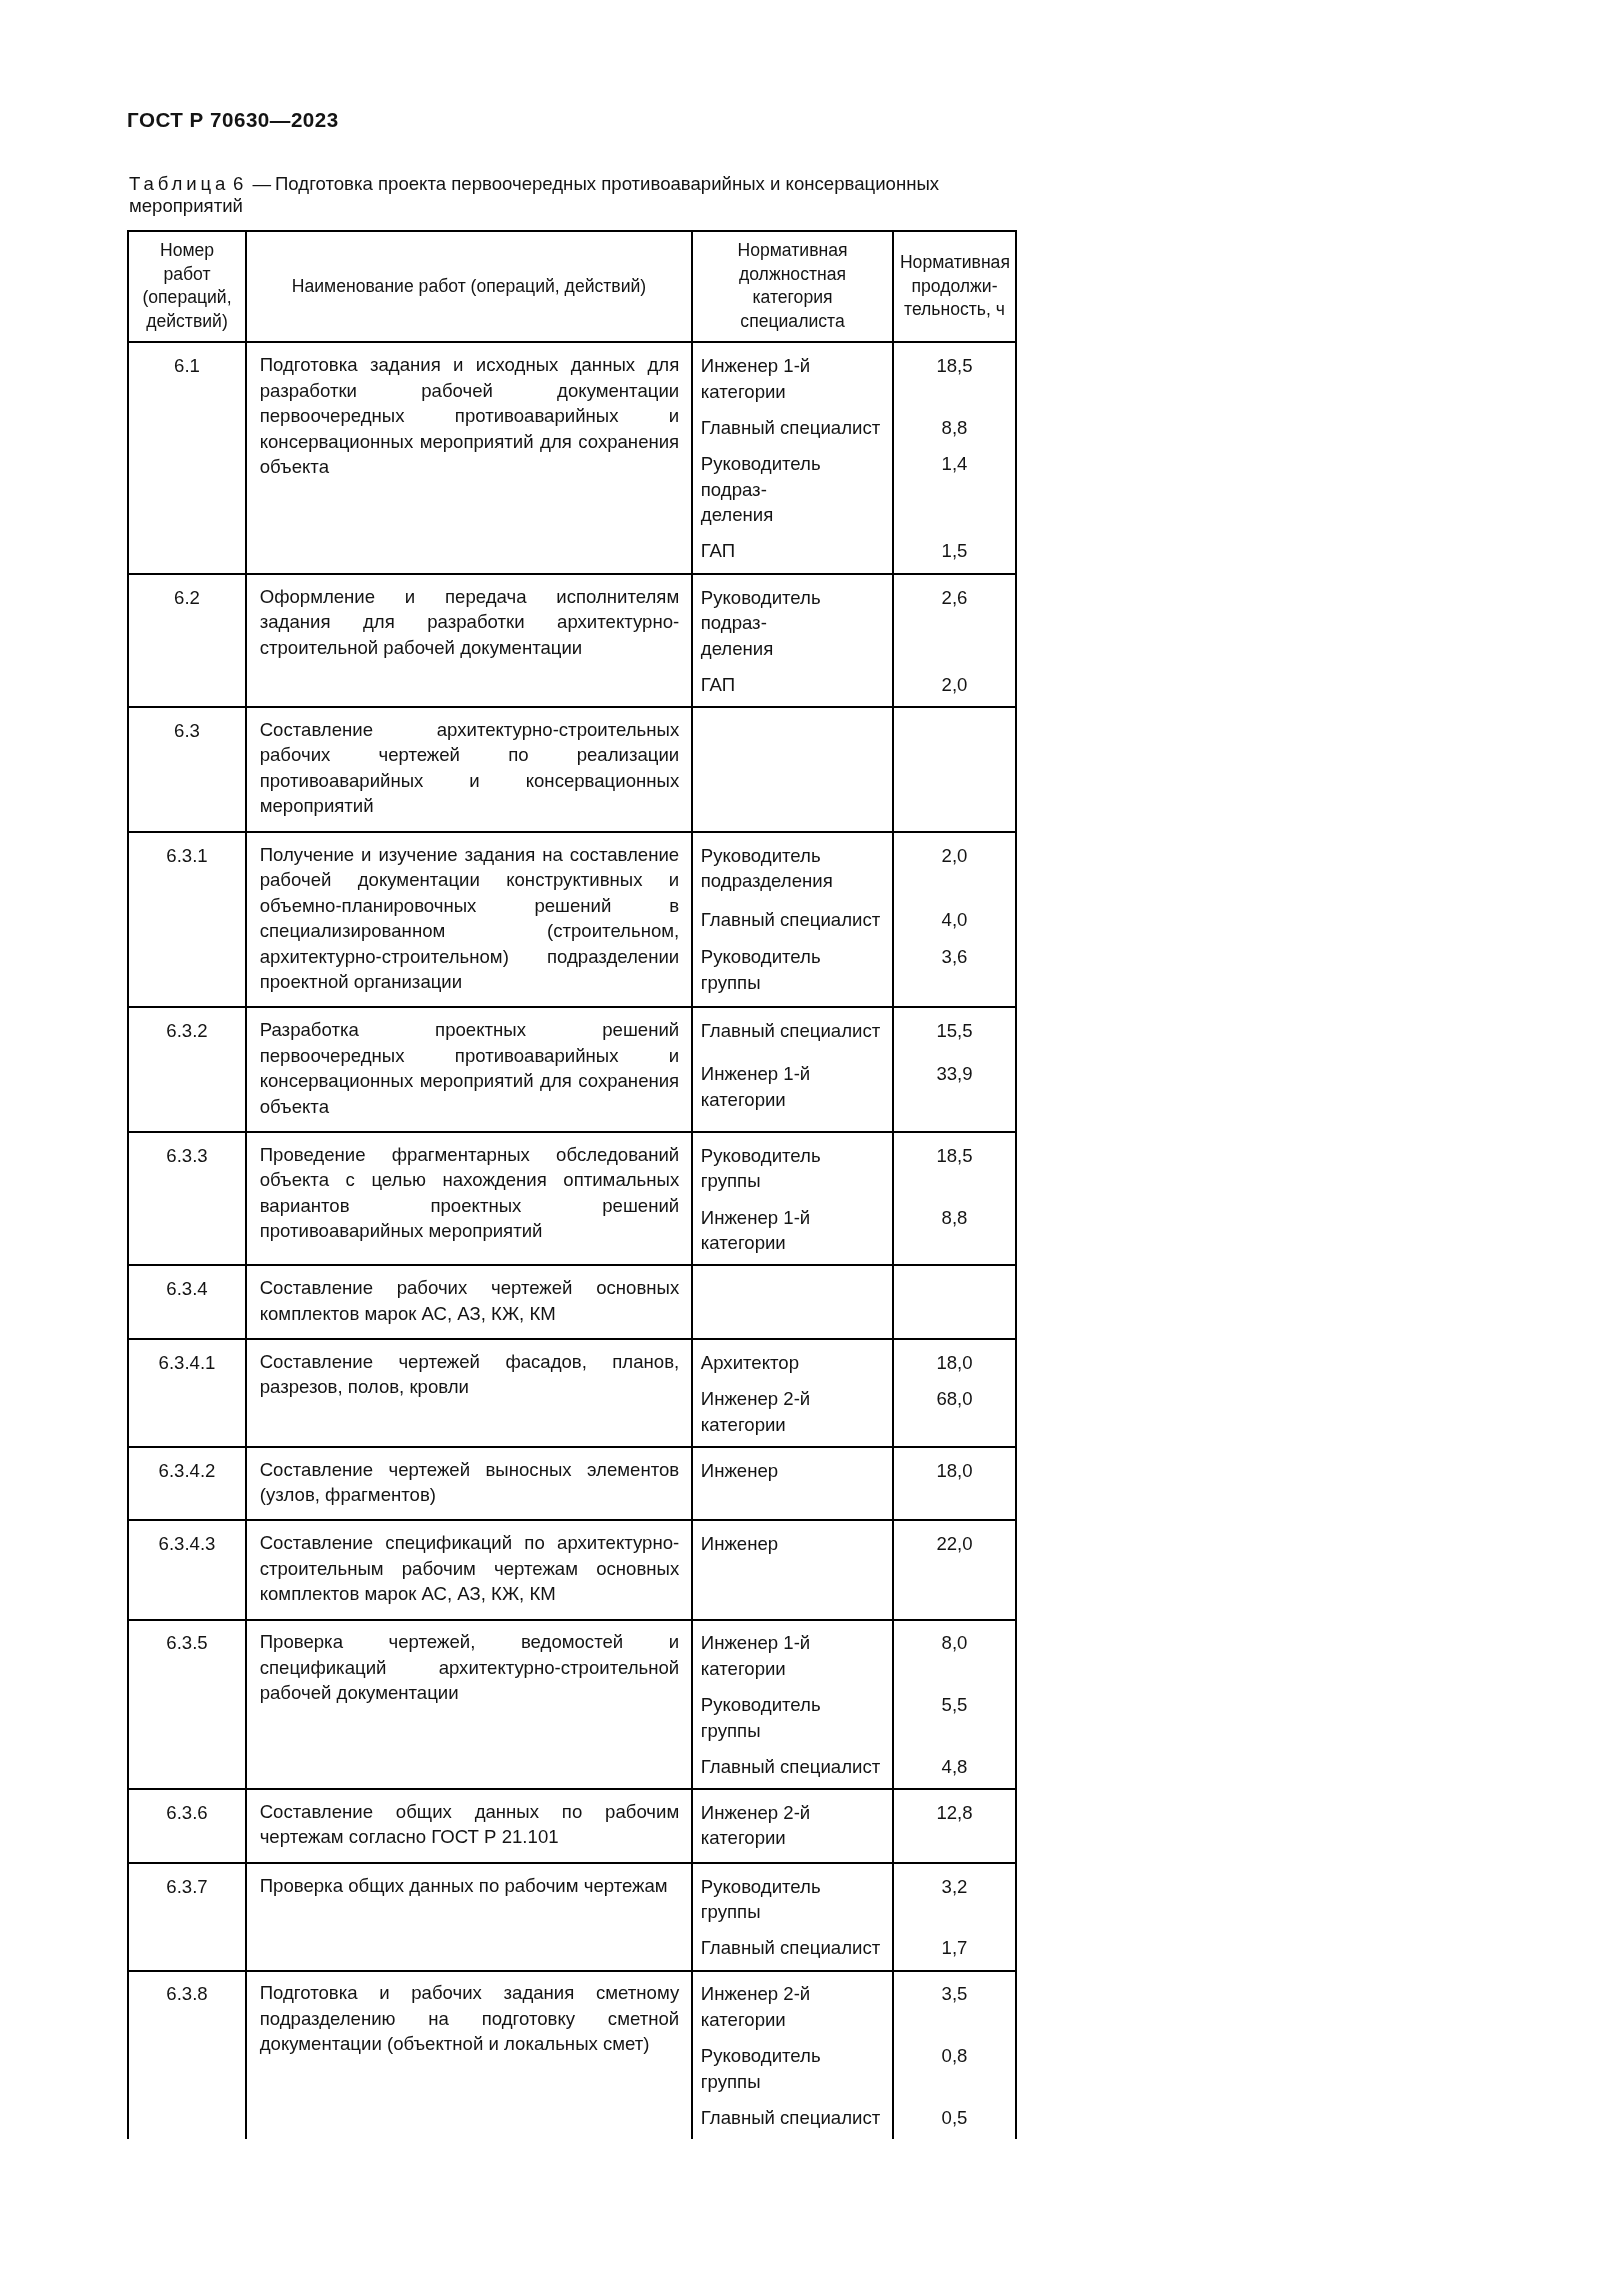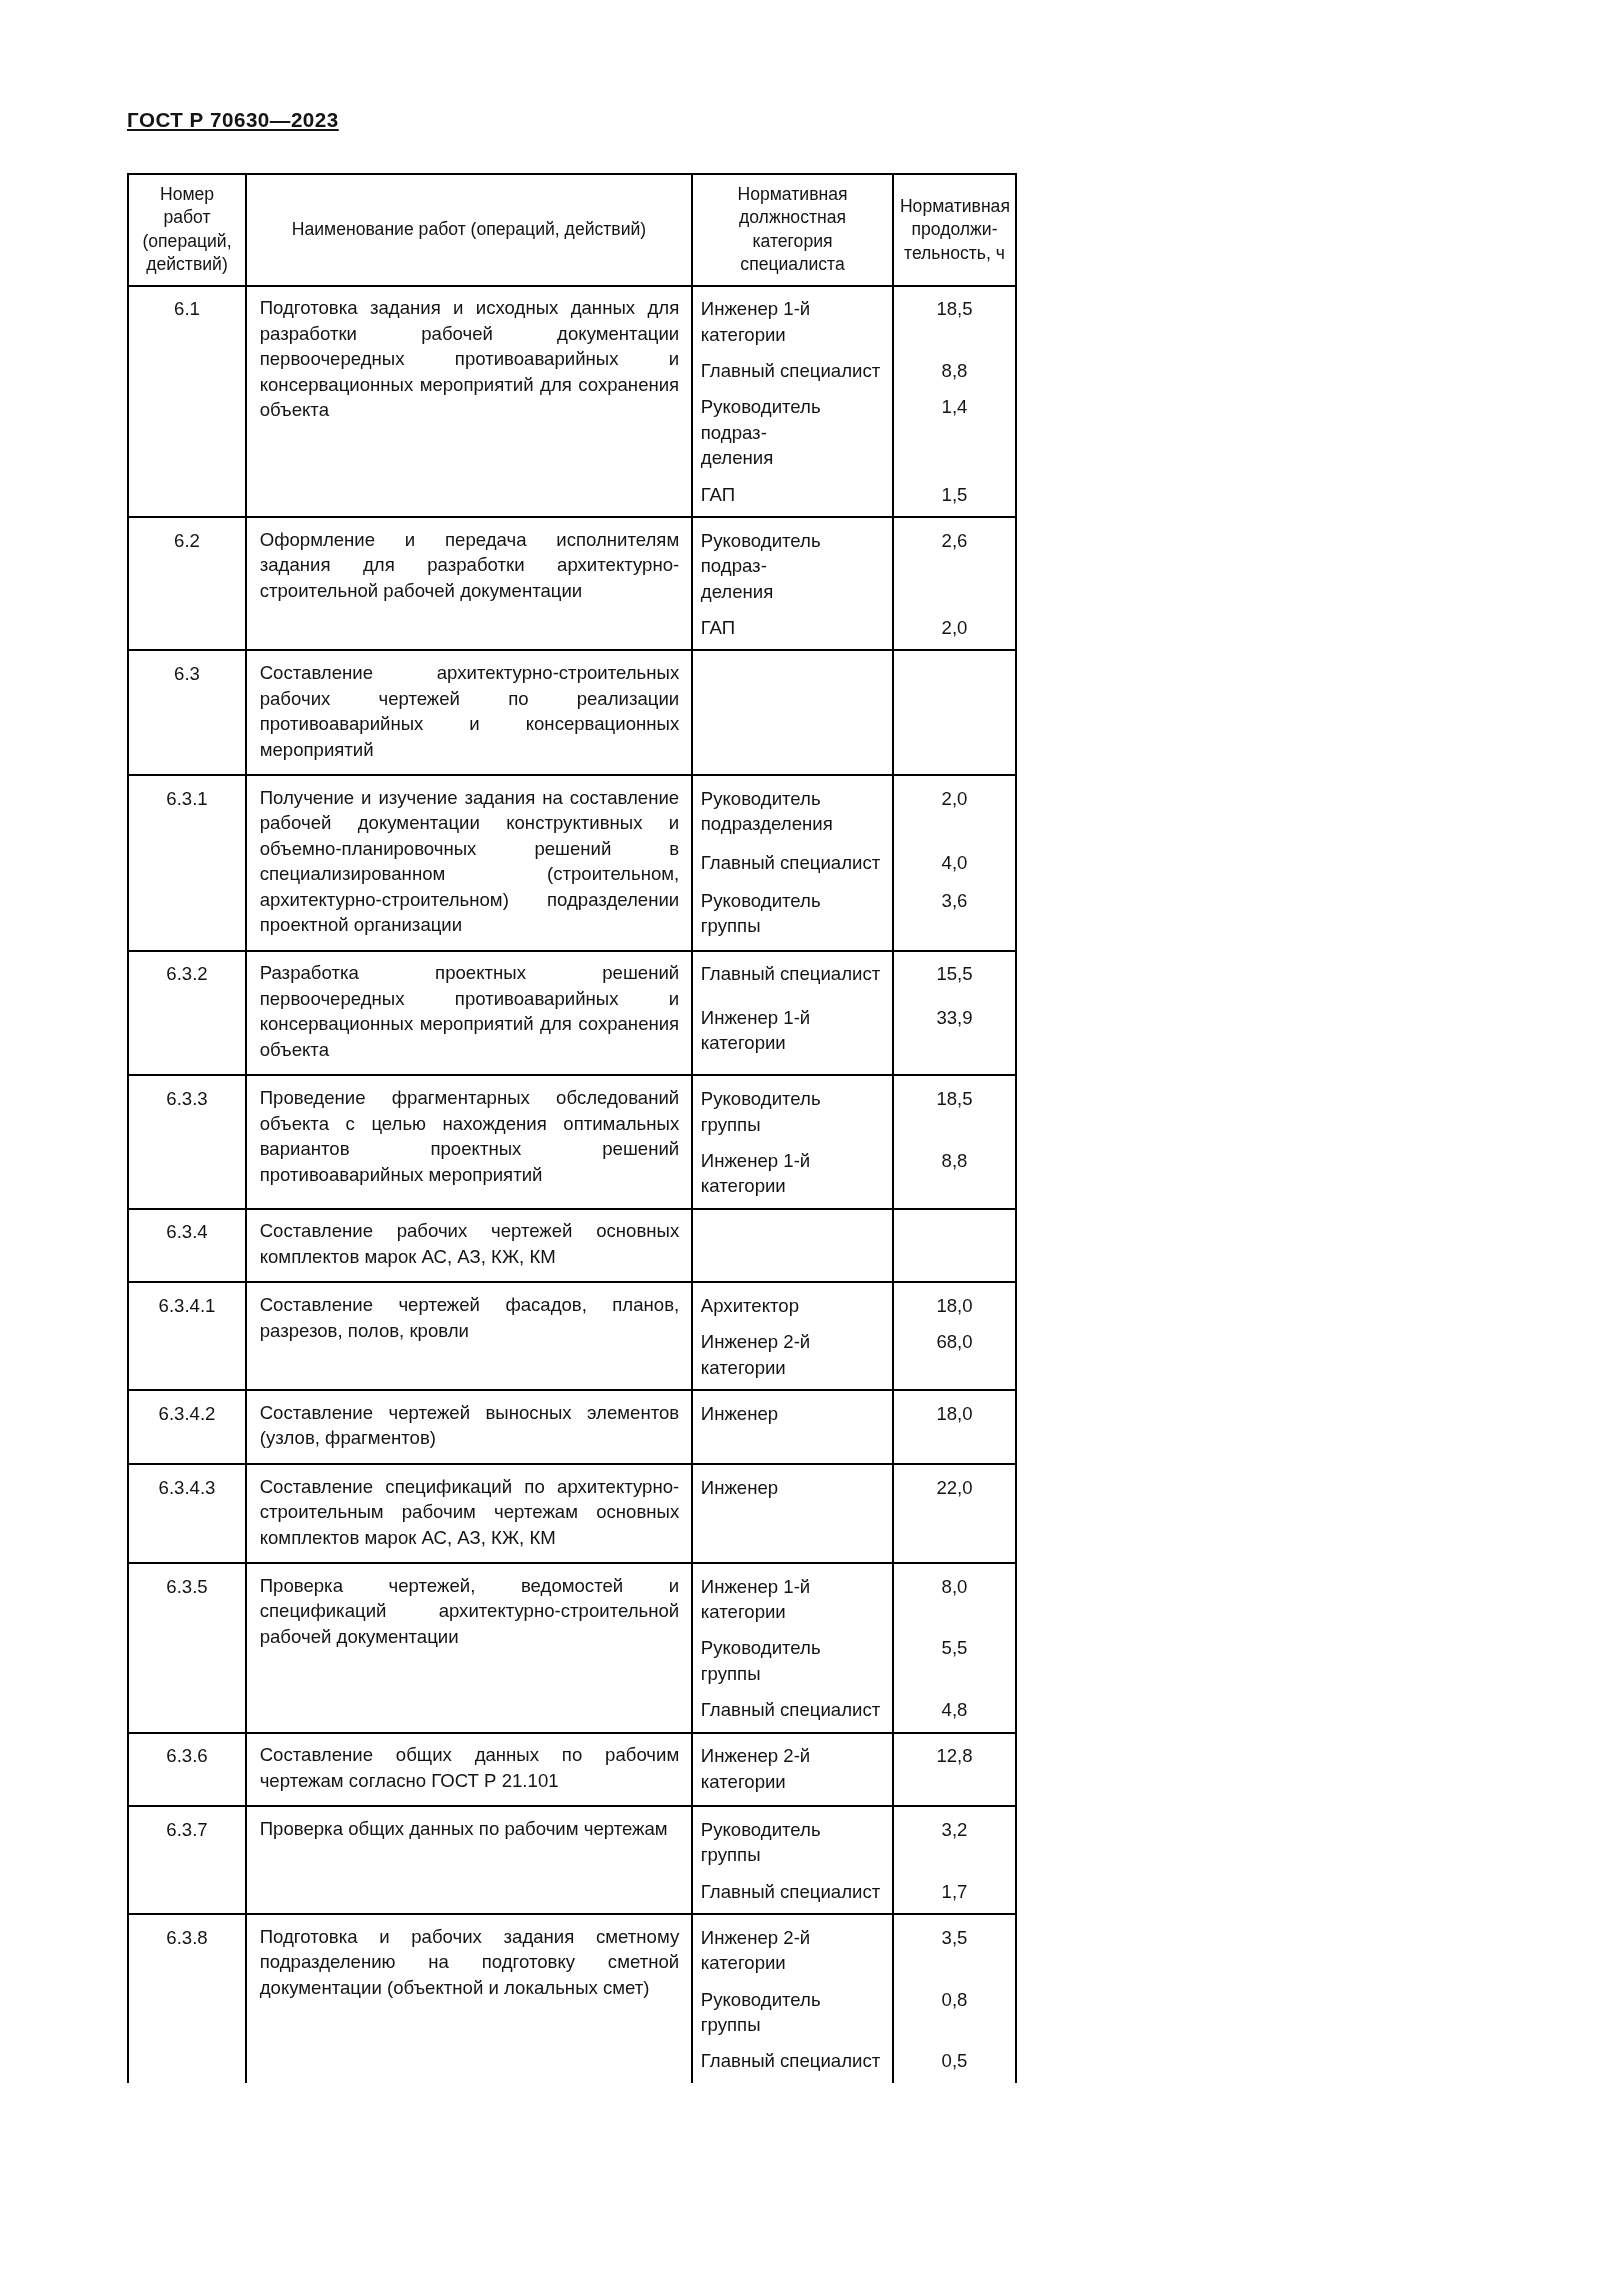--- a/index.html
+++ b/index.html
@@ -15,21 +15,20 @@
     position: absolute;
     left: 127px;
     top: 108px;
     width: 902px;
   }
   .page-header {
     font-size: 20.6px;
     font-weight: bold;
     letter-spacing: 0.5px;
     margin-bottom: 41px;
-    text-decoration: underline;
   }
   .table-caption {
     font-size: 18.6px;
     margin-bottom: 12.7px;
     padding-left: 2px;
   }
   .cap-word { letter-spacing: 3.9px; }
   .cap-number { margin-left: 3.9px; }
   .cap-dash { margin: 0 3.9px; }
 
@@ -88,20 +87,24 @@
     padding-left: 2px;
   }
 </style>
 </head>
 <body>
 
 <div class="content">
 
   <div class="page-header">ГОСТ Р 70630—2023</div>
 
+  <div class="table-caption">
+    <span class="cap-word">Таблица</span><span class="cap-number">6</span>
+    <span class="cap-dash">—</span><span>Подготовка проекта первоочередных противоаварийных и консервационных мероприятий</span>
+  </div>
 
   <table class="gost-table">
     <colgroup>
       <col class="w-num">
       <col class="w-desc">
       <col class="w-spec">
       <col class="w-dur">
     </colgroup>
     <thead>
       <tr>

